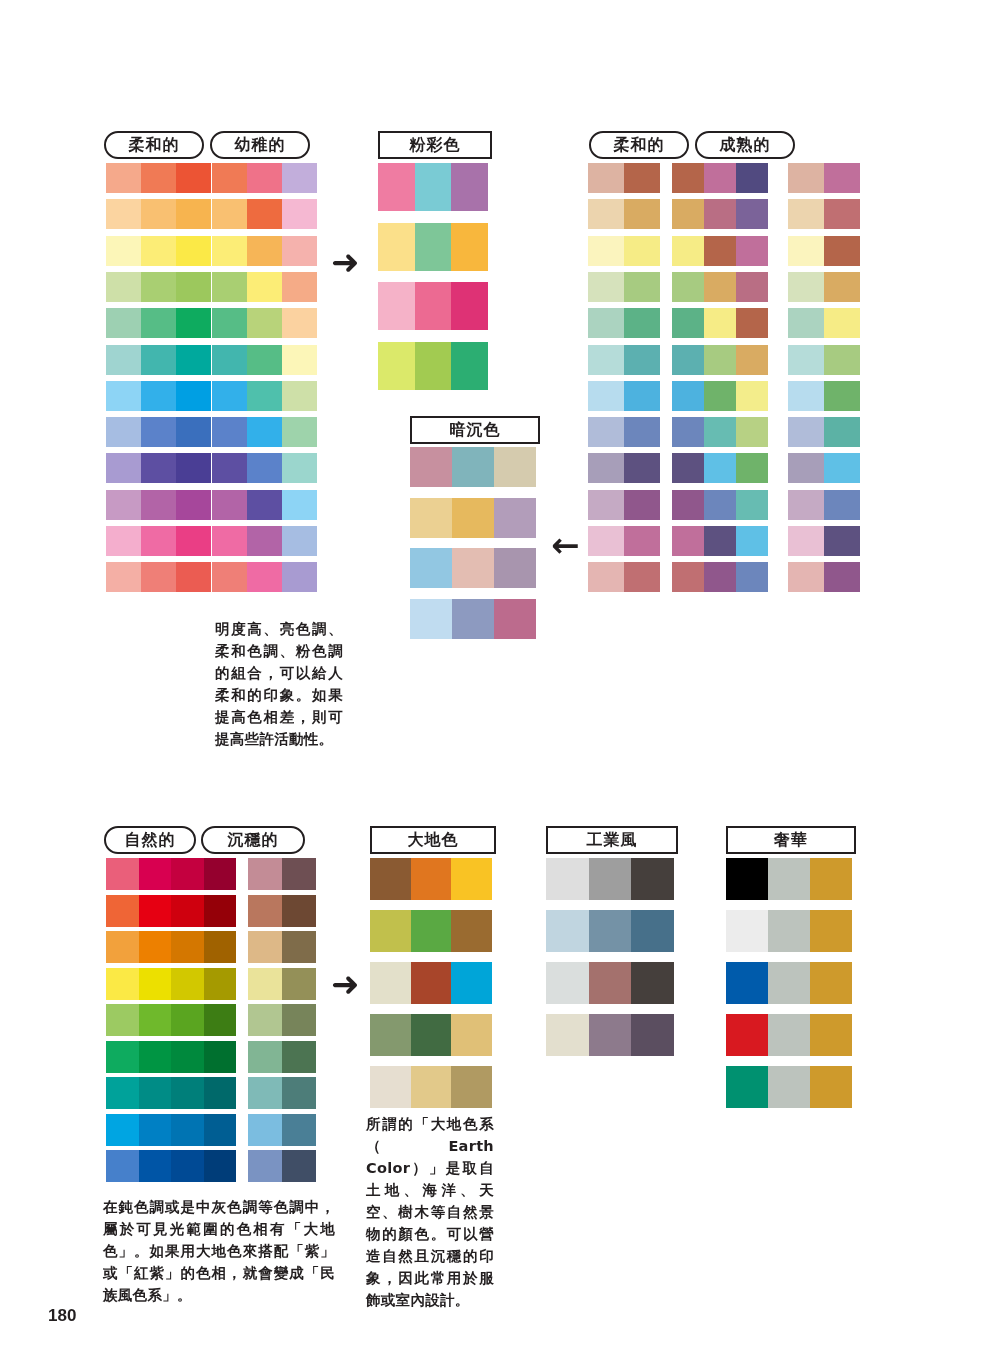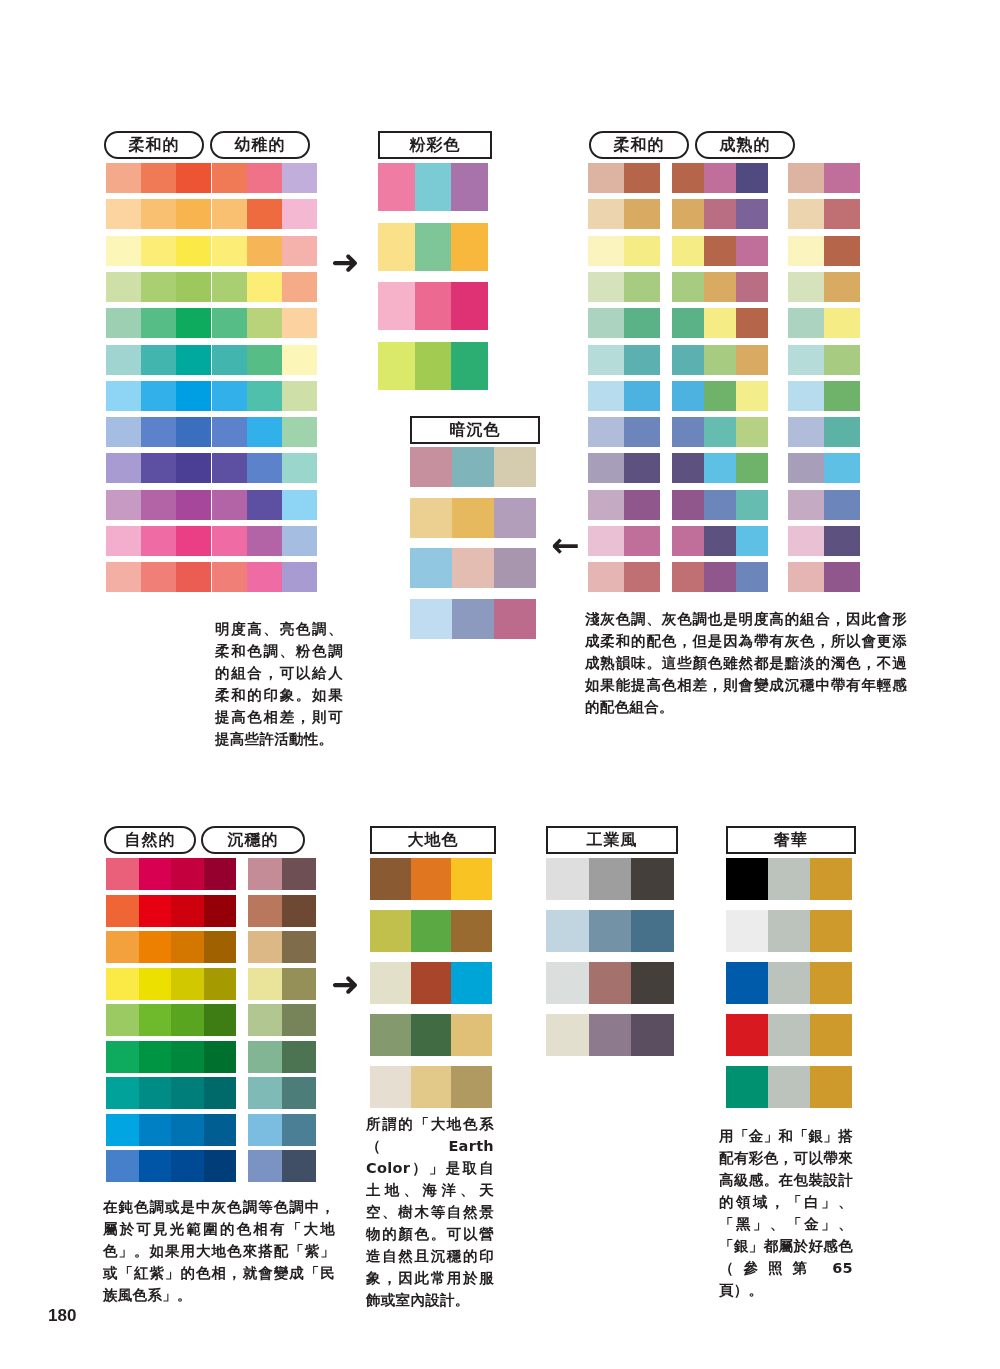--- a/index.html
+++ b/index.html
@@ -581,32 +581,26 @@
         <div class="sw" style="background: rgb(0, 145, 112);"></div>
         <div class="sw" style="background: rgb(188, 195, 189);"></div>
         <div class="sw" style="background: rgb(206, 154, 44);"></div>
       </div>
     </div>
 
   <div class="copy" style="left:215px; top:618px; width:128px;">
     <p>明度高、亮色調、柔和色調、粉色調的組合，可以給人柔和的印象。如果提高色相差，則可提高些許活動性。</p>
   </div>
 
-  <div class="copy" style="left:585px; top:608px; width:322px;">
-    <p>淺灰色調、灰色調也是明度高的組合，因此會形成柔和的配色，但是因為帶有灰色，所以會更添成熟韻味。這些顏色雖然都是黯淡的濁色，不過如果能提高色相差，則會變成沉穩中帶有年輕感的配色組合。</p>
-  </div>
 
   <div class="copy" style="left:103px; top:1196px; width:232px;">
     <p>在鈍色調或是中灰色調等色調中，屬於可見光範圍的色相有「大地色」。如果用大地色來搭配「紫」或「紅紫」的色相，就會變成「民族風色系」。</p>
   </div>
 
   <div class="copy" style="left:366px; top:1113px; width:128px;">
     <p>所謂的「大地色系（Earth Color）」是取自土地、海洋、天空、樹木等自然景物的顏色。可以營造自然且沉穩的印象，因此常用於服飾或室內設計。</p>
   </div>
 
 
-  <div class="copy" style="left:719px; top:1125px; width:134px;">
-    <p>用「金」和「銀」搭配有彩色，可以帶來高級感。在包裝設計的領域，「白」、「黑」、「金」、「銀」都屬於好感色（參照第 65 頁）。</p>
-  </div>
 
   <div class="pagenum">180</div>
 
 </div>
 
 </body></html>

